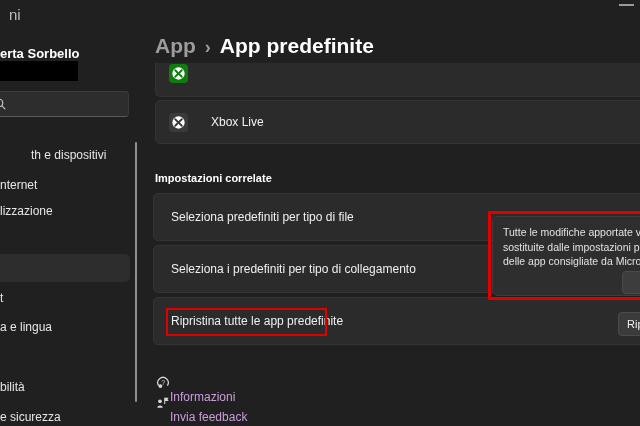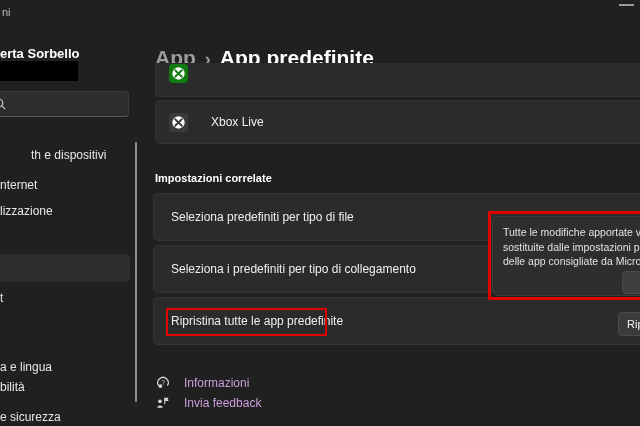--- a/index.html
+++ b/index.html
@@ -8,21 +8,21 @@
     position:relative;
     width:640px; height:426px;
     background:#202020;
     overflow:hidden;
     font-family:"Liberation Sans", sans-serif;
     color:#e8e8e8;
   }
   .abs { position:absolute; }
 
   
-  .win-title-frag { left:2px; top:6px; font-size:11px; color:#bdbdbd; }
+  .win-title-frag { left:9px; top:6px; font-size:15px; color:#bdbdbd; }
   .minimize-dash { left:619px; top:4px; width:15px; height:2px; background:#9a9a9a; }
 
   
   .user-name { left:0; top:46px; font-size:13px; font-weight:bold; color:#ffffff; white-space:nowrap; }
   .redaction { left:0; top:61px; width:78px; height:20px; background:#000000; }
   .search-box {
     left:-8px; top:91px; width:137px; height:26px;
     background:#2d2d2d; border:1px solid #3a3a3a; border-bottom-color:#5a5a5a;
     border-radius:4px; display:flex; align-items:center;
   }
@@ -30,21 +30,21 @@
   .search-icon { width:14px; height:14px; margin-right:9px; flex:none; }
 
   .nav-item { left:0; font-size:12px; color:#e6e6e6; white-space:nowrap; height:14px; line-height:14px; }
   .nav-selected {
     left:-8px; top:254px; width:138px; height:28px;
     background:#2d2d2d; border-radius:5px;
   }
   .side-scrollbar { left:135px; top:142px; width:2px; height:260px; background:#8f8f8f; border-radius:2px; }
 
   
-  .breadcrumb { left:155px; top:34px; font-size:21px; font-weight:600; white-space:nowrap;margin-top:12px; }
+  .breadcrumb { left:155px; top:34px; font-size:21px; font-weight:600; white-space:nowrap; }
   .crumb-parent { color:#9d9d9d; }
   .crumb-sep { color:#9d9d9d; margin:0 9px; font-size:18px; }
   .crumb-current { color:#ffffff; }
 
   
   .card {
     background:#2b2b2b; border:1px solid #343434; border-radius:5px;
     display:flex; align-items:center;
   }
   .app-row-clipped {
@@ -87,21 +87,21 @@
     left:622px; top:271px; width:28px; height:23px;
     background:#3d3d3d; border:1px solid #4a4a4a; border-radius:4px; z-index:6;
   }
 
   
   .anno { border:3px solid #e00000; z-index:10; background:transparent; pointer-events:none; }
   .anno-tooltip { left:488px; top:211px; width:160px; height:89px; }
   .anno-reset   { left:166px; top:308px; width:161px; height:28px; border-width:2px; }
 
   
-  .footer-link { display:flex; align-items:flex-start; }
+  .footer-link { display:flex; align-items:flex-start;flex-direction:column; }
   .footer-link .f-icon { width:14px; height:14px; flex:none; }
   .footer-link .f-label { margin-left:14px; font-size:12px; color:#cb9ddb; white-space:nowrap; }
   .link-info { left:156px; top:376px; }
   .link-feedback { left:156px; top:396px; }
 </style>
 </head>
 <body>
 
 <div class="abs win-title-frag">ni</div>
 <div class="abs minimize-dash"></div>
@@ -115,21 +115,21 @@
     <line x1="10.2" y1="10.2" x2="13.6" y2="13.6" stroke="#c6c6c6" stroke-width="1.3" stroke-linecap="round"></line>
   </svg>
 </div>
 
 <div class="abs nav-selected"></div>
 
 <div class="abs nav-item" style="top:148px;padding-left:31px;">th e dispositivi</div>
 <div class="abs nav-item" style="top:178px;">nternet</div>
 <div class="abs nav-item" style="top:204px;">lizzazione</div>
 <div class="abs nav-item" style="top:291px;">t</div>
-<div class="abs nav-item" style="top:320px;margin-top:40px;">a e lingua</div>
+<div class="abs nav-item" style="top:320px;">a e lingua</div>
 <div class="abs nav-item" style="top:380px;">bilità</div>
 <div class="abs nav-item" style="top:410px;">e sicurezza</div>
 
 <div class="abs side-scrollbar"></div>
 
 <div class="abs breadcrumb">
   <span class="crumb-parent">App</span><span class="crumb-sep">›</span><span class="crumb-current">App predefinite</span>
 </div>
 
 <div class="abs app-row-clipped">

